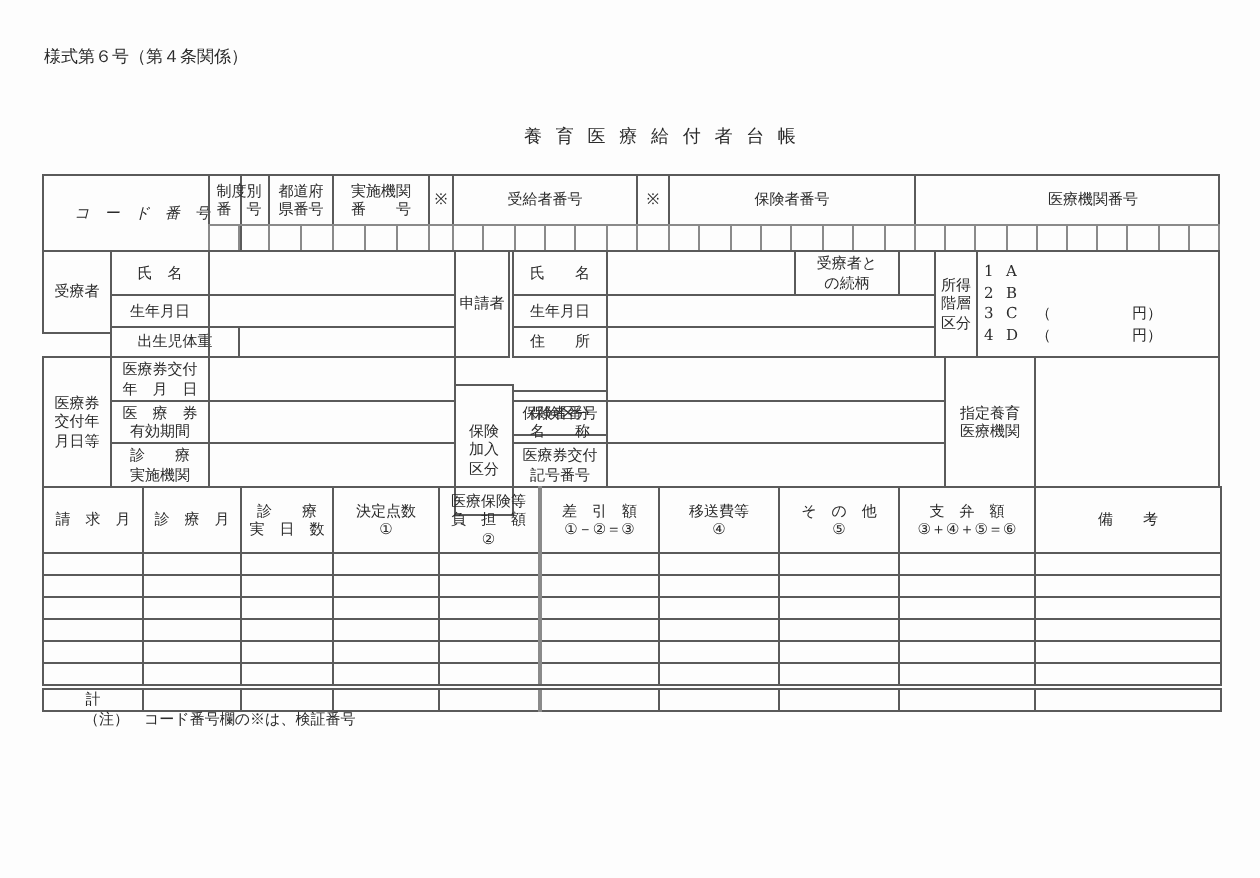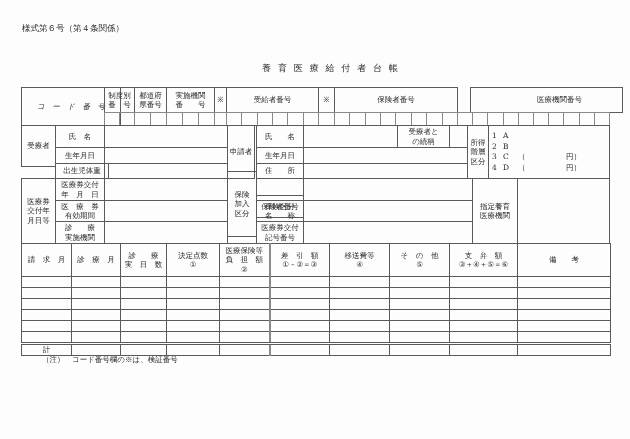--- a/index.html
+++ b/index.html
@@ -68,21 +68,21 @@
 </div>
 <div class="c" style="left:226px;top:87px;width:93px;height:26px;">
   <span class="ln">受給者番号</span>
 </div>
 <div class="c" style="left:318px;top:87px;width:17px;height:26px;">
   <span class="ln">※</span>
 </div>
 <div class="c" style="left:334px;top:87px;width:124px;height:26px;">
   <span class="ln">保険者番号</span>
 </div>
-<div class="c" style="left:470px;top:87px;width:153px;height:26px;padding-left:26px;">
+<div class="c" style="left:457px;top:87px;width:153px;height:26px;padding-left:26px;">
   <span class="ln">医療機関番号</span>
 </div>
 
 <div class="c field d" style="left:104px;top:112px;width:16px;height:14px;"></div>
 <div class="c field d" style="left:119px;top:112px;width:16px;height:14px;"></div>
 <div class="c field d" style="left:134px;top:112px;width:17px;height:14px;"></div>
 <div class="c field d" style="left:150px;top:112px;width:17px;height:14px;"></div>
 <div class="c field d" style="left:166px;top:112px;width:17px;height:14px;"></div>
 <div class="c field d" style="left:182px;top:112px;width:17px;height:14px;"></div>
 <div class="c field d" style="left:198px;top:112px;width:17px;height:14px;"></div>
@@ -117,21 +117,21 @@
   <span class="ln">受療者</span>
 </div>
 <div class="c" style="left:55px;top:125px;width:50px;height:23px;">
   <span class="ln">氏　名</span>
 </div>
 <div class="c field" style="left:104px;top:125px;width:124px;height:23px;"></div>
 <div class="c" style="left:55px;top:147px;width:50px;height:17px;">
   <span class="ln">生年月日</span>
 </div>
 <div class="c field" style="left:104px;top:147px;width:124px;height:17px;"></div>
-<div class="c" style="left:55px;top:163px;width:54px;height:16px;">
+<div class="c" style="left:55px;top:163px;width:65px;height:16px;">
   <span class="ln">出生児体重</span>
 </div>
 <div class="c field" style="left:104px;top:163px;width:124px;height:16px;"></div>
 
 <div class="c" style="left:227px;top:125px;width:28px;height:54px;">
   <span class="ln">申請者</span>
 </div>
 <div class="c" style="left:256px;top:125px;width:48px;height:23px;">
   <span class="ln">氏　　名</span>
 </div>
@@ -192,21 +192,21 @@
   <span class="ln">医　療　券</span>
   <span class="ln">有効期間</span>
 </div>
 <div class="c field" style="left:104px;top:200px;width:124px;height:22px;"></div>
 <div class="c" style="left:55px;top:221px;width:50px;height:23px;">
   <span class="ln">診　　療</span>
   <span class="ln">実施機関</span>
 </div>
 <div class="c field" style="left:104px;top:221px;width:124px;height:23px;"></div>
 
-<div class="c" style="left:227px;top:171px;width:30px;height:66px;">
+<div class="c" style="left:227px;top:192px;width:30px;height:66px;">
   <span class="ln">保険</span>
   <span class="ln">加入</span>
   <span class="ln">区分</span>
 </div>
 <div class="c" style="left:256px;top:178px;width:48px;height:23px;margin-top:17px;">
   <span class="ln">保険区分</span>
 </div>
 <div class="c field" style="left:303px;top:178px;width:170px;height:23px;"></div>
 <div class="c" style="left:256px;top:200px;width:48px;height:22px;">
   <span class="ln">保険者番号</span>

